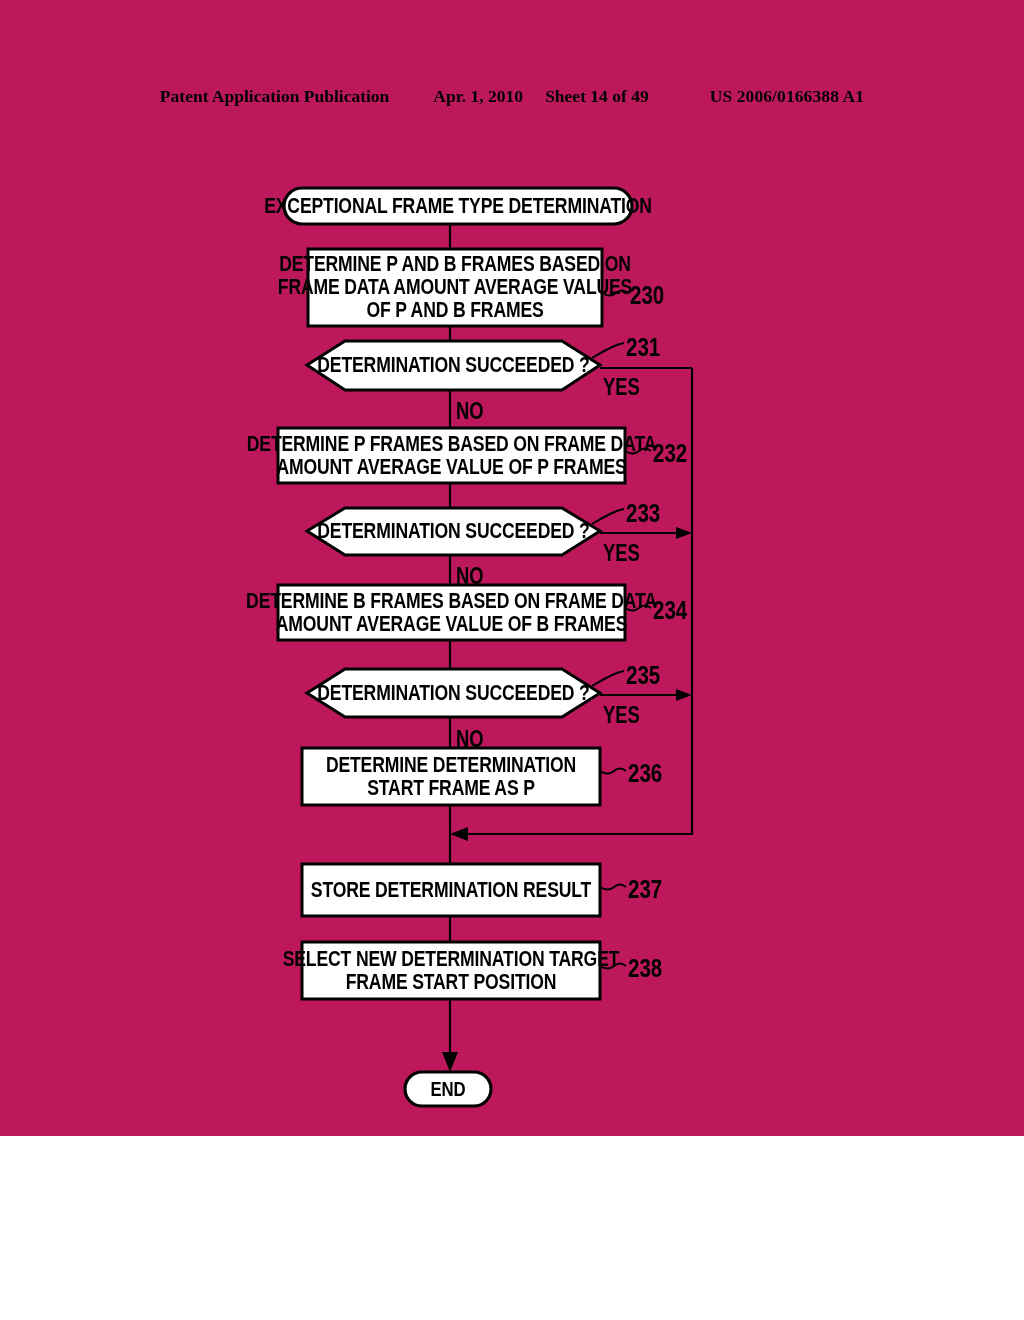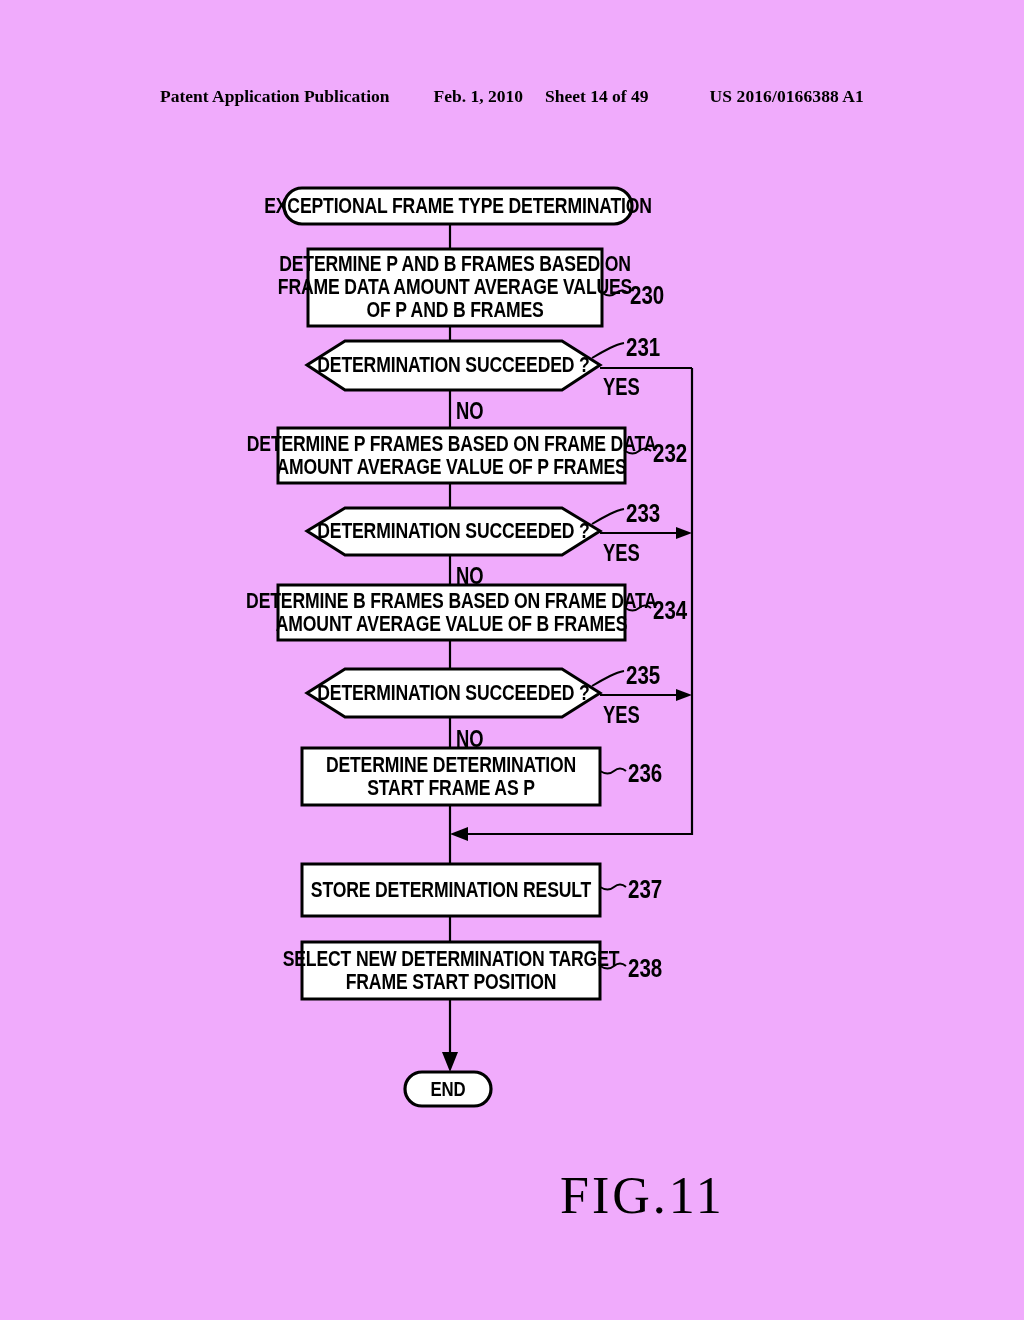--- a/index.html
+++ b/index.html
@@ -3,22 +3,22 @@
 <meta charset="utf-8">
 <style>
   html, body {
     margin: 0;
     padding: 0;
     background: #ffffff;
   }
   #page {
     position: relative;
     width: 1024px;
-    height: 1320px;
-    background: #f0abfc;
+    height: 1136px;
+    background: #be185d;
     overflow: hidden;
     font-family: "Liberation Sans", sans-serif;
   }
 
   
   #pat-header {
     position: absolute;
     left: 0;
     top: 86px;
     width: 1024px;
@@ -131,23 +131,23 @@
     margin-top: 8px;
   }
 </style>
 </head>
 <body>
 
 <div id="page">
 
   <div id="pat-header">
     <span class="h-pub">Patent Application Publication</span>
-    <span class="h-date">Feb. 1, 2010</span>
+    <span class="h-date">Apr. 1, 2010</span>
     <span class="h-sheet">Sheet 14 of 49</span>
-    <span class="h-num">US 2016/0166388 A1</span>
+    <span class="h-num">US 2006/0166388 A1</span>
   </div>
 
   <svg id="flow" viewBox="0 0 1024 1320">
 
     <rect class="term" x="284" y="188" width="348" height="36" rx="18" ry="18"></rect>
 
     <line class="conn" x1="450" y1="224" x2="450" y2="249"></line>
 
     <rect class="shape" x="308" y="249" width="294" height="77"></rect>
     <path class="leader" d="M 602 293 q 8 5 14 0 q 6 -5 12 0"></path>

